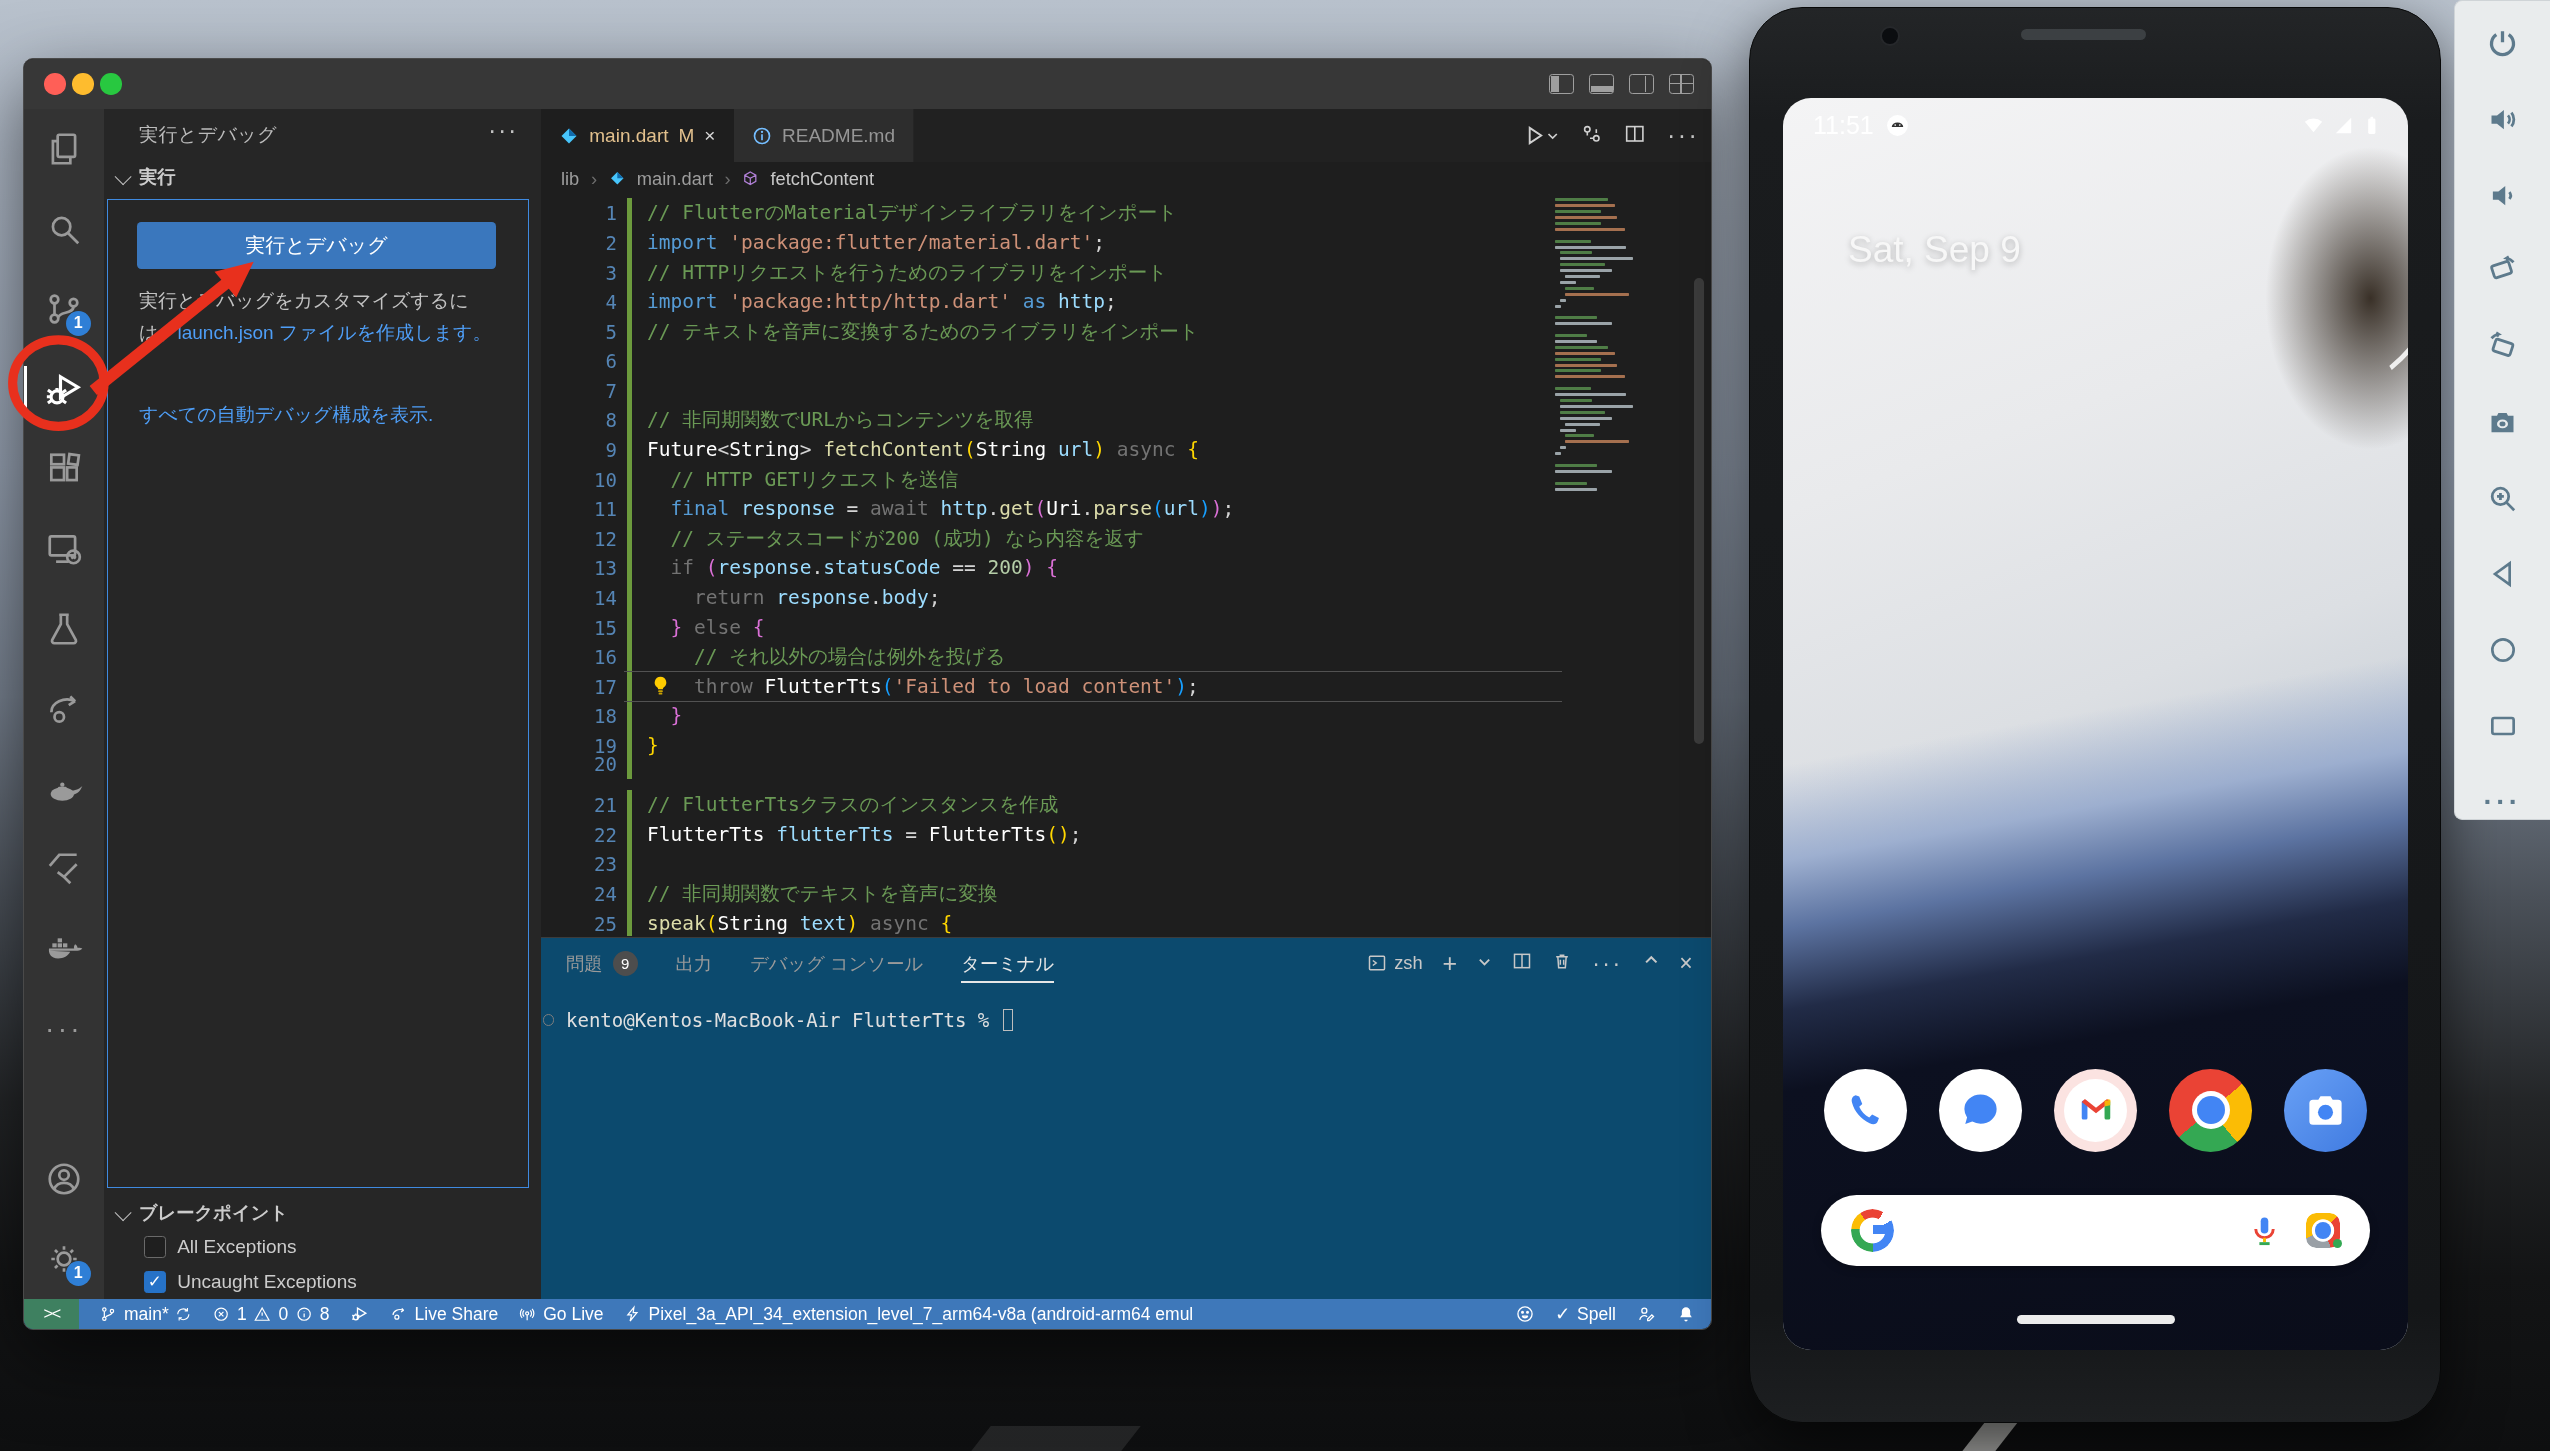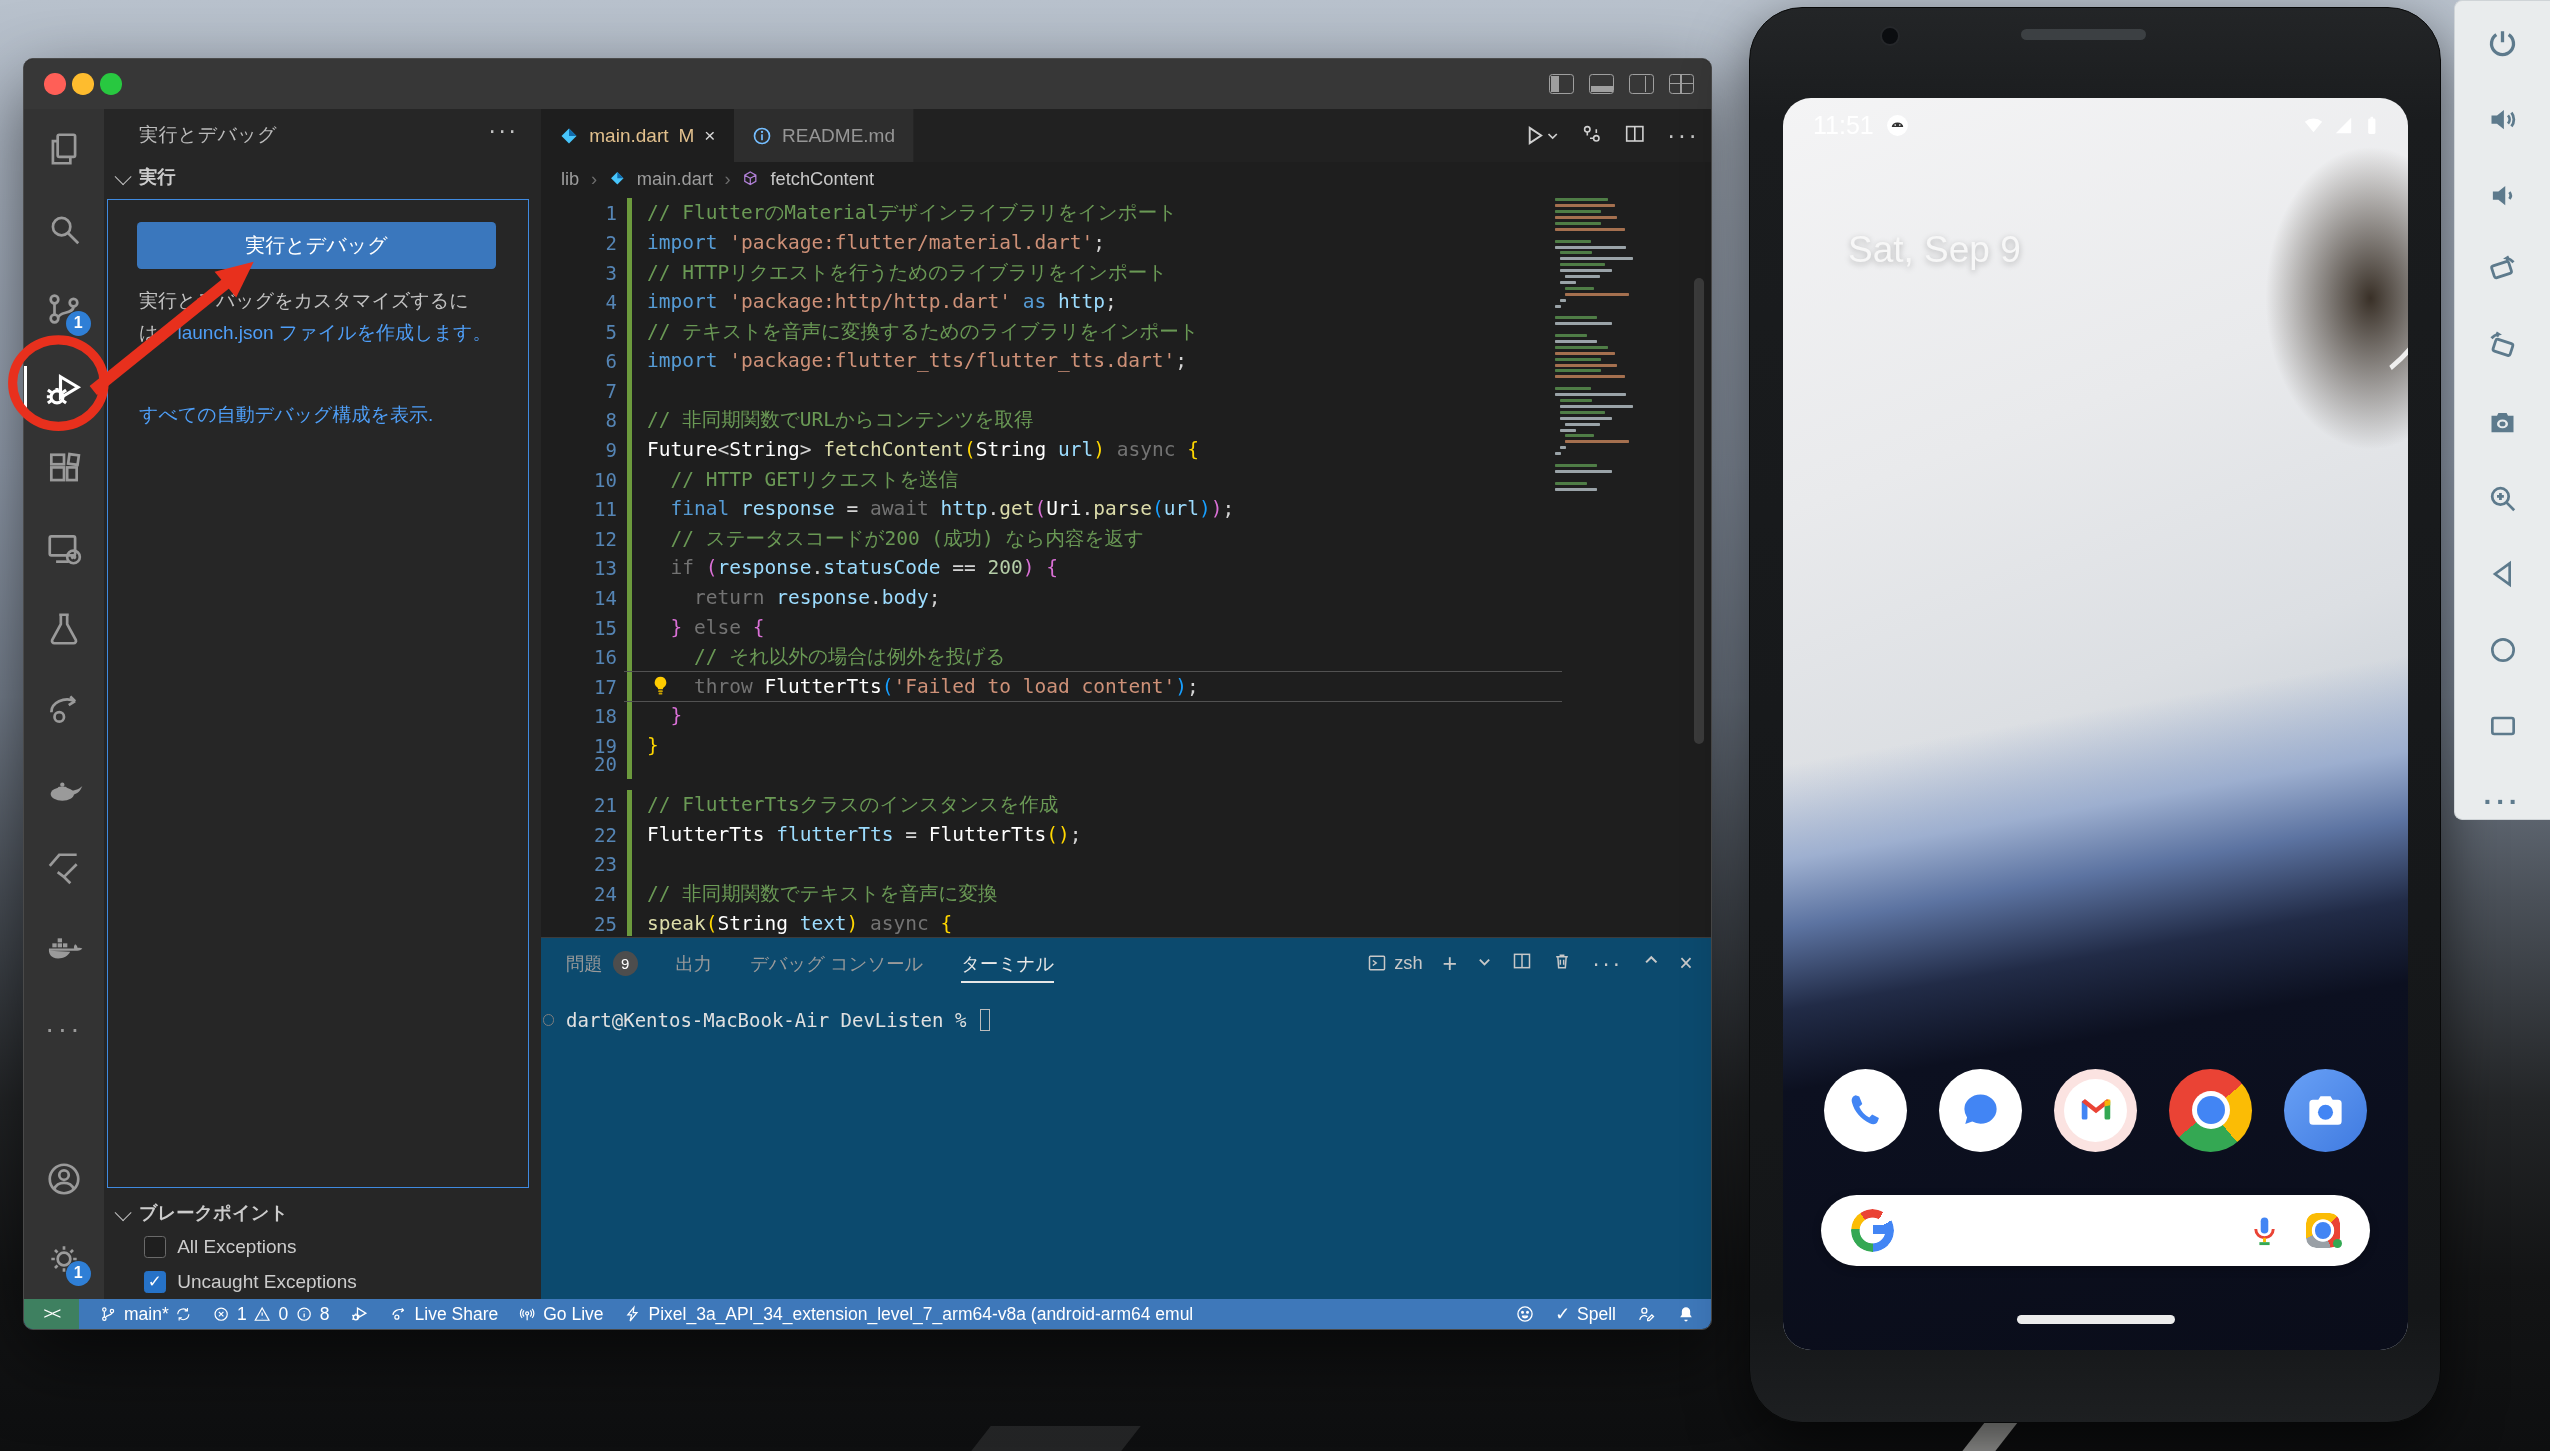--- a/index.html
+++ b/index.html
@@ -333,21 +333,20 @@
             <div class="ctext"><span class="tk-k">import</span><span class="tk-pl"> </span><span class="tk-s">'package:http/http.dart'</span><span class="tk-pl"> </span><span class="tk-k">as</span><span class="tk-pl"> </span><span class="tk-v">http</span><span class="tk-pu">;</span></div>
           </div>
           <div class="cline" style="top: 122px;">
             <div class="lnum">5</div>
             <div class="gbar"></div>
             <div class="ctext"><span class="tk-c">// テキストを音声に変換するためのライブラリをインポート</span></div>
           </div>
           <div class="cline" style="top: 151px;">
             <div class="lnum">6</div>
             <div class="gbar"></div>
-            <div class="ctext"><span class="tk-k">import</span><span class="tk-pl"> </span><span class="tk-s">'package:flutter_tts/flutter_tts.dart'</span><span class="tk-pu">;</span></div>
           </div>
           <div class="cline" style="top: 181px;">
             <div class="lnum">7</div>
             <div class="gbar"></div>
             <div class="ctext"></div>
           </div>
           <div class="cline" style="top: 210px;">
             <div class="lnum">8</div>
             <div class="gbar"></div>
             <div class="ctext"><span class="tk-c">// 非同期関数でURLからコンテンツを取得</span></div>
@@ -532,21 +531,21 @@
               <path d="M5 7 h14 M10 7 V5 h4 v2 M7 7 l1 13 h8 l1 -13 M10 10.5 v6 M14 10.5 v6"></path>
             </svg></span>
         <span style="letter-spacing:2.5px;font-size:23px">···</span>
         <span><svg width="16.6" height="16.6" viewBox="0 0 16 16" fill="none" stroke="#c8c8c8" stroke-width="2">
               <path d="M3 10 l5 -5 5 5"></path>
             </svg></span>
         <span style="font-size:23px">×</span>
       </div>
       <div class="termdot"></div>
       <div class="term">
-          <span>dart@Kentos-MacBook-Air DevListen %</span>
+          <span>kento@Kentos-MacBook-Air FlutterTts %</span>
           <span class="cursorbox"></span>
         </div>
     </div>
   </div>
 
   <div class="statusbar">
     <div class="remote">&gt;&lt;</div>
     <div class="sitem">
       <svg width="18.3" height="18.3" viewBox="0 0 24 24">
           <circle cx="7" cy="6" r="2.2"></circle>

